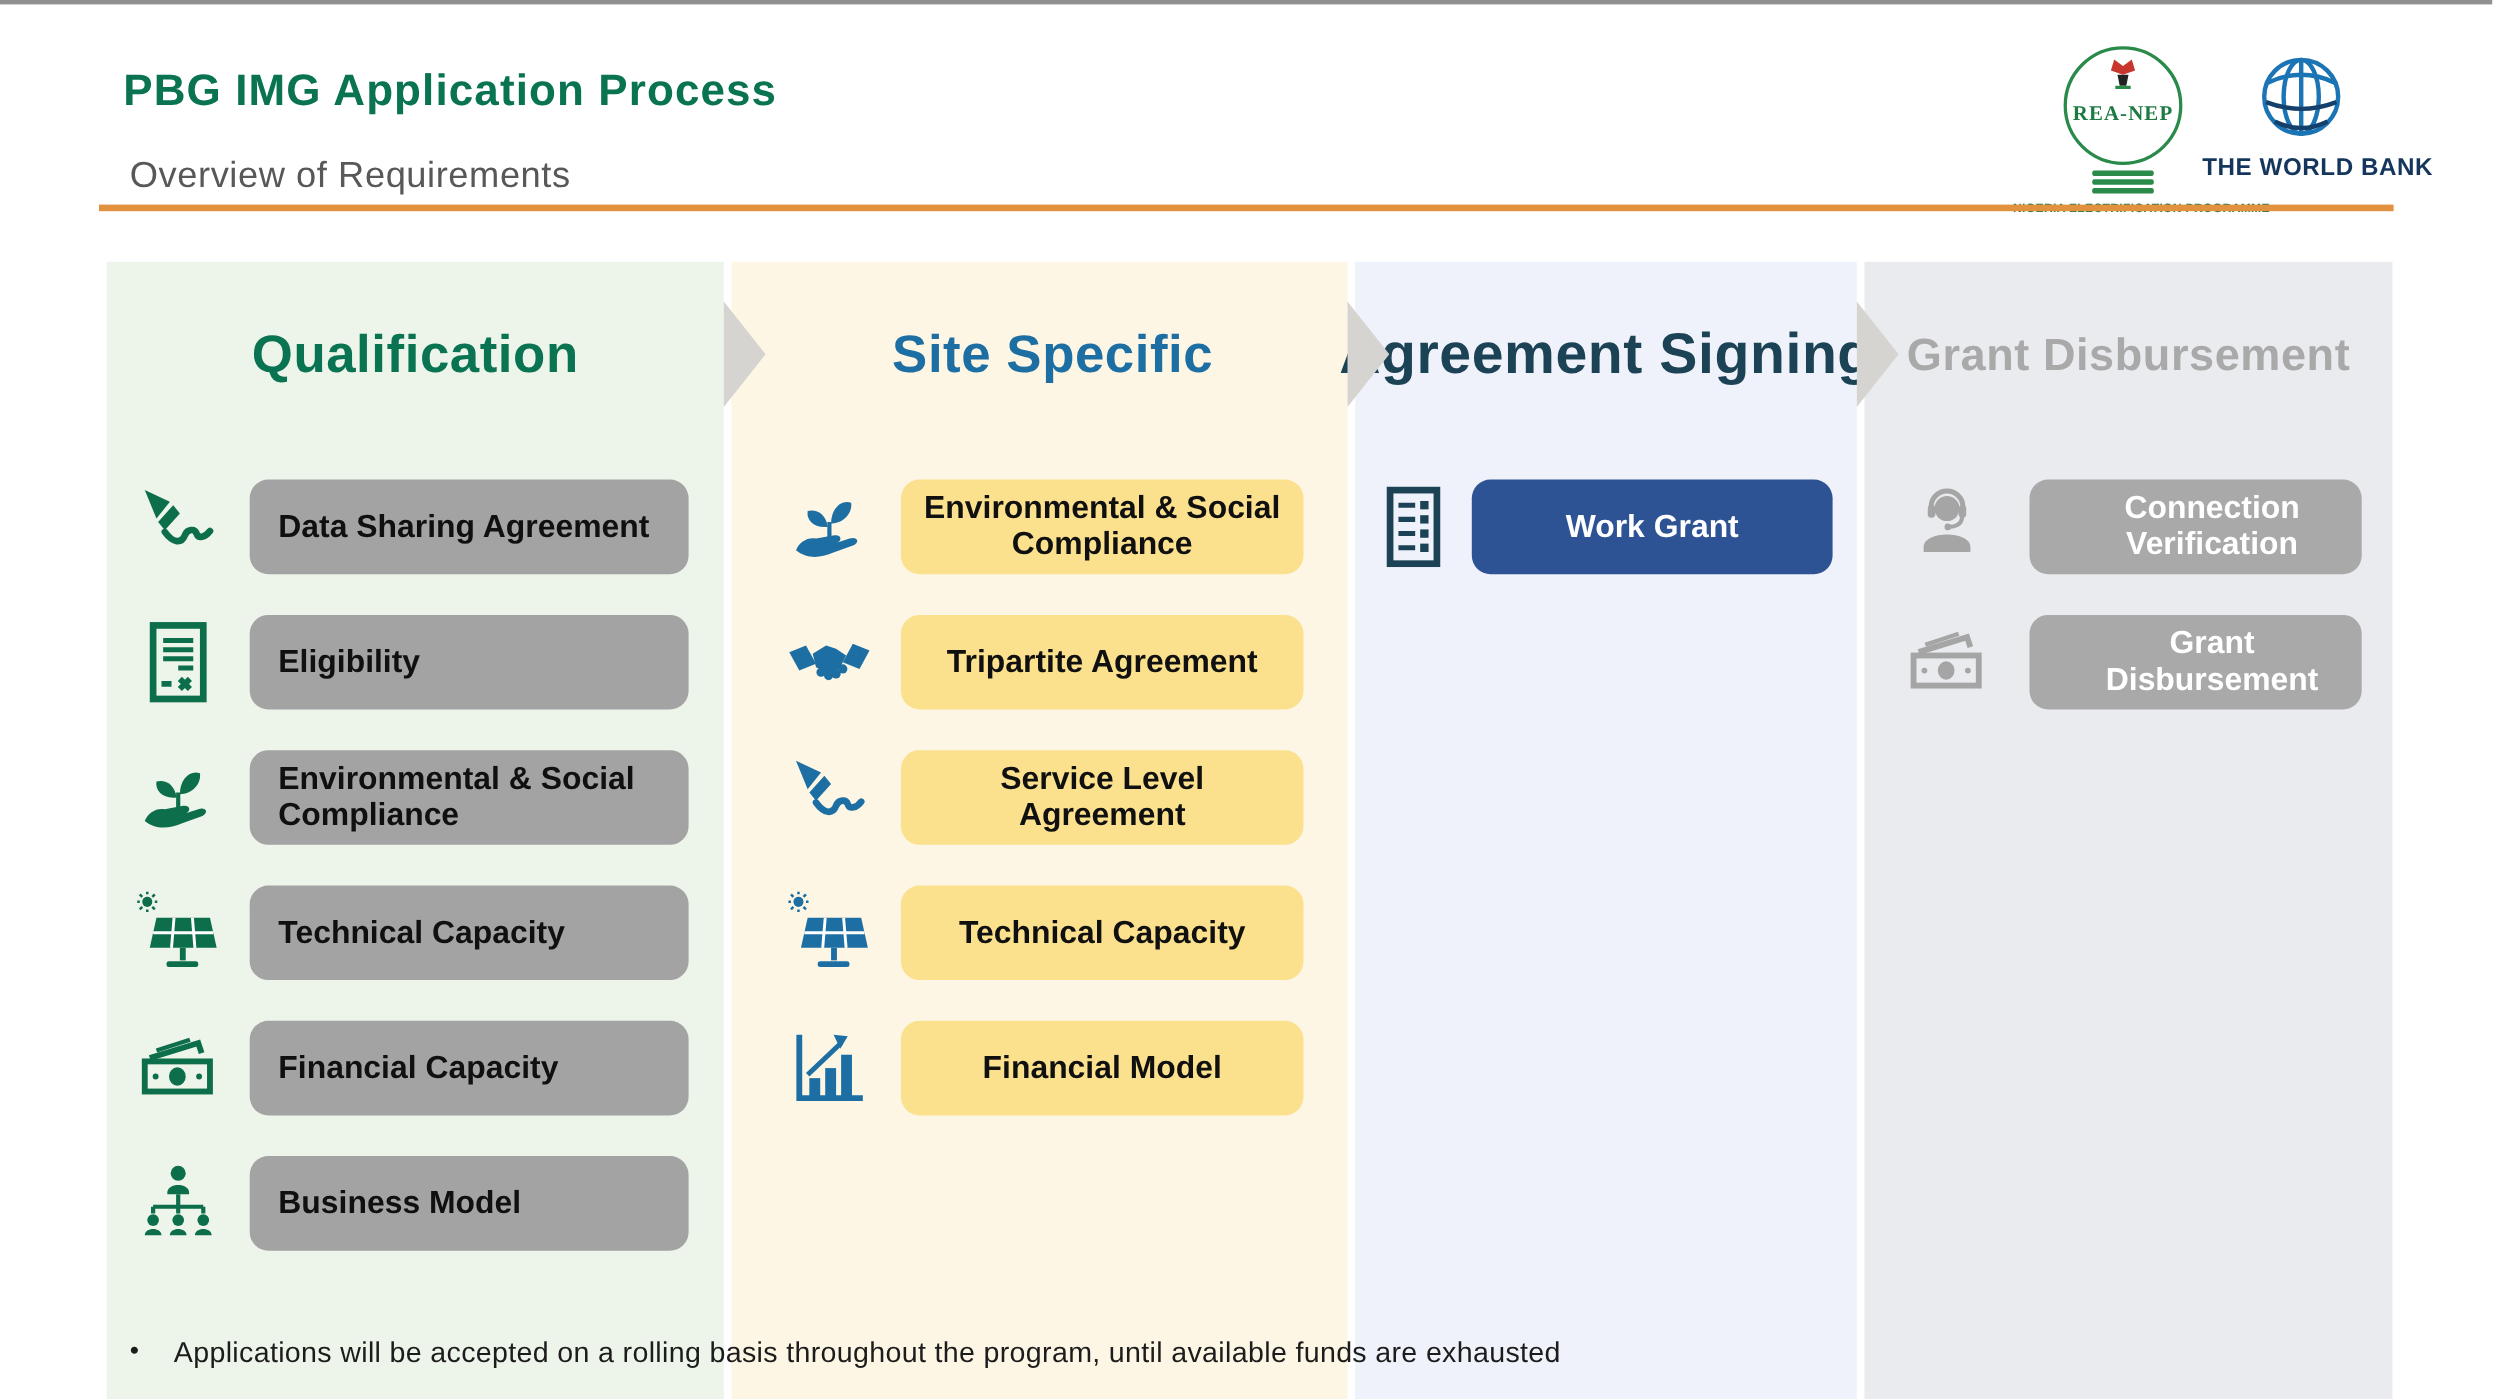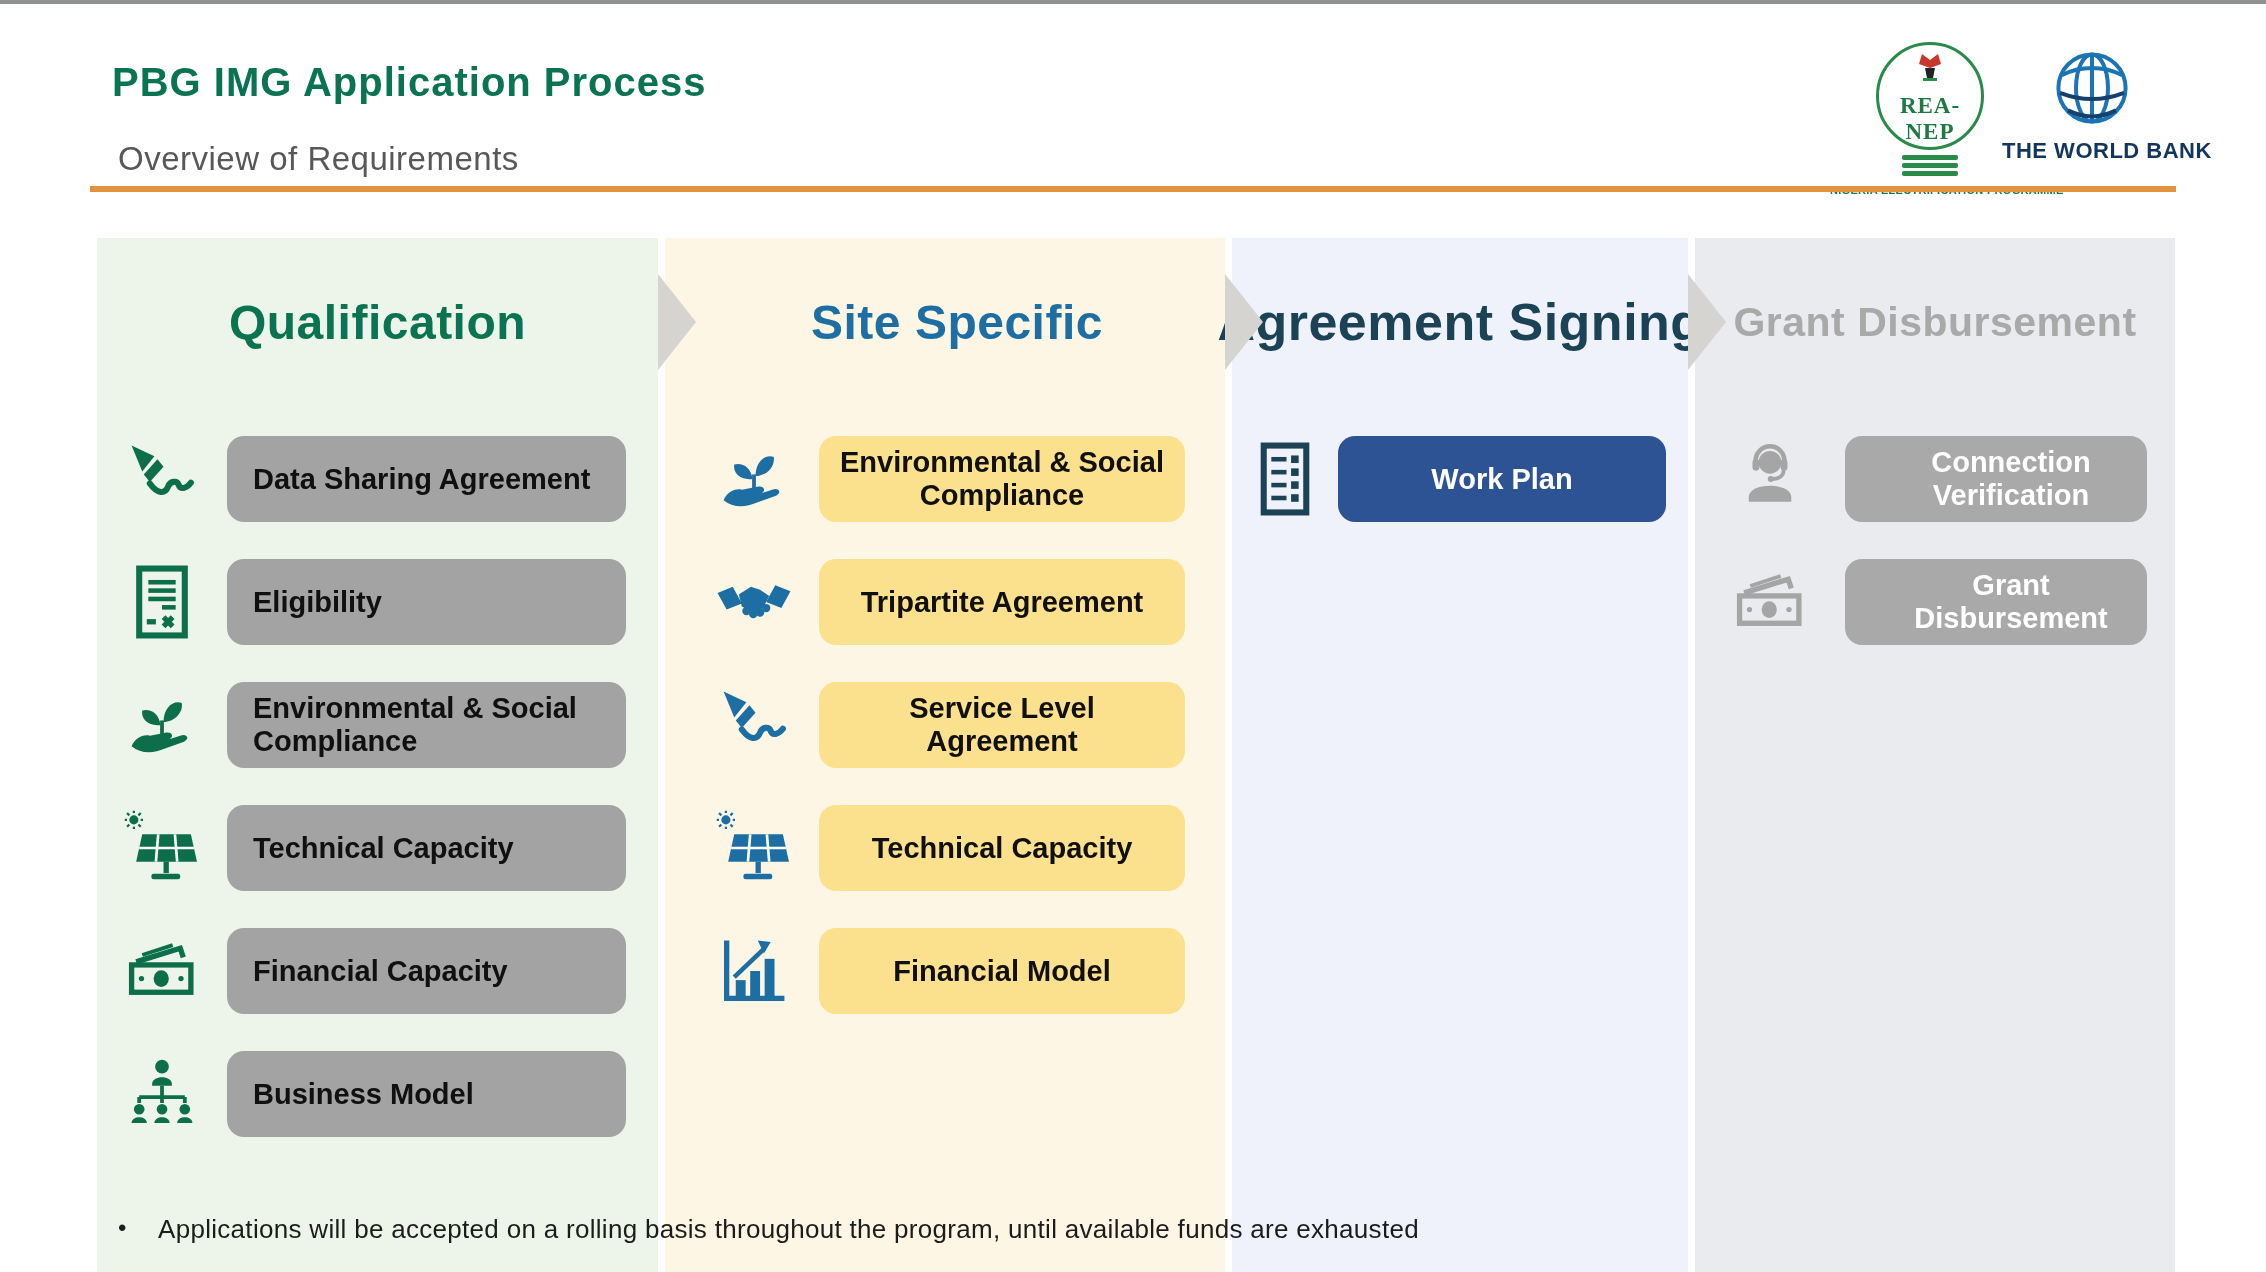--- a/index.html
+++ b/index.html
@@ -12,21 +12,21 @@
          color:#0a7351;letter-spacing:1px;white-space:nowrap;}
   .subtitle{position:absolute;left:118px;top:140px;font-size:33px;color:#58585a;letter-spacing:0.5px;}
   .rule{position:absolute;left:90px;top:186px;width:2086px;height:6px;background:#e2913f;}
 
   
   .rea{position:absolute;left:1830px;top:42px;width:200px;text-align:center;color:#1e7a43;}
   .bulb{width:102px;height:102px;border:3px solid #2a8a4a;border-radius:50%;margin:0 auto;
         position:relative;background:#fff;}
   .emblem{position:absolute;left:50%;top:7px;transform:translateX(-50%);}
   .rea-name{position:absolute;left:0;right:0;top:48px;font-family:"Liberation Serif",serif;
-            font-size:23px;font-weight:bold;letter-spacing:1px;color:#1e7a43;}
+            font-size:19px;font-weight:bold;letter-spacing:1px;color:#1e7a43;}
   .bars{margin-top:5px;}
   .bars i{display:block;width:56px;height:5px;background:#2a8a4a;margin:3px auto;border-radius:2px;}
   .rea-caption{margin-top:8px;font-size:11px;font-weight:bold;color:#1e7a43;letter-spacing:0.3px;white-space:nowrap;}
 
   
   .wb{position:absolute;left:2002px;top:48px;width:180px;text-align:center;}
   .wb-text{margin-top:6px;font-size:22px;font-weight:bold;color:#14365c;letter-spacing:0.5px;white-space:nowrap;}
 
   
   .columns{position:absolute;left:97px;top:238px;width:2078px;height:1182px;}
@@ -329,21 +329,21 @@
 
     <section class="col col-sign">
       <div class="col-header">Agreement Signing</div>
       <div class="rows">
         <div class="row">
           <span class="icon-cell">
               <svg viewBox="0 0 100 100" fill="currentColor">
                 <use href="#i-checklist"></use>
               </svg>
             </span>
-          <div class="pill">Work Plan</div>
+          <div class="pill">Work Grant</div>
         </div>
       </div>
     </section>
 
     <section class="col col-grant">
       <div class="col-header">Grant Disbursement</div>
       <div class="rows">
         <div class="row">
           <span class="icon-cell">
               <svg viewBox="0 0 100 100" fill="currentColor">

